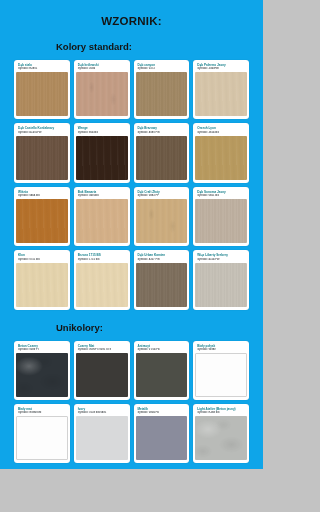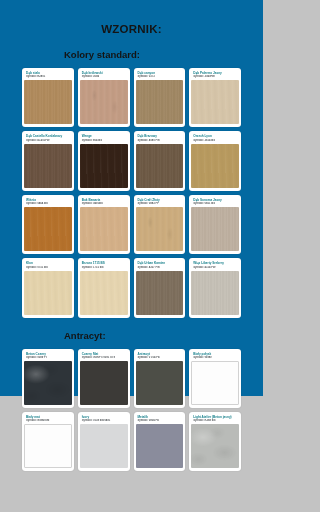--- a/index.html
+++ b/index.html
@@ -5,24 +5,24 @@
   * { box-sizing: border-box; margin: 0; padding: 0; }
   html, body {
     width: 263px;
     height: 512px;
     background: #c3c3c3;
     font-family: "Liberation Sans", sans-serif;
     overflow: hidden;
   }
   .page {
     width: 263px;
-    height: 396px;
-    background: #0369a1;
+    height: 469px;
+    background: #0ea5e9;
     position: relative;
-    padding: 16px;
+    padding: 8px;
   }
   .main-title {
     text-align: center;
     font-size: 11.5px;
     font-weight: bold;
     color: #141414;
     letter-spacing: 0.2px;
     padding-top: 6px;
     line-height: 14px;
   }
@@ -236,21 +236,21 @@
       </div>
       <div class="card">
         <div class="card-name">Wiąz Liberty Srebrny</div>
         <div class="card-symbol">Symbol: 4314 PW</div>
         <div class="swatch" style="background: rgb(197, 192, 182);">
           <div class="grain "></div>
         </div>
       </div>
     </div>
 
-  <div class="section-heading" id="sec2-heading">Antracyt:</div>
+  <div class="section-heading" id="sec2-heading">Unikolory:</div>
   <div class="grid" id="grid-unikolory">
       <div class="card">
         <div class="card-name">Beton Czarny</div>
         <div class="card-symbol">Symbol: 0089 PT</div>
         <div class="swatch" style="background: rgb(46, 52, 57);">
           <div class="grain concrete"></div>
         </div>
       </div>
       <div class="card">
         <div class="card-name">Czarny Mat</div>

